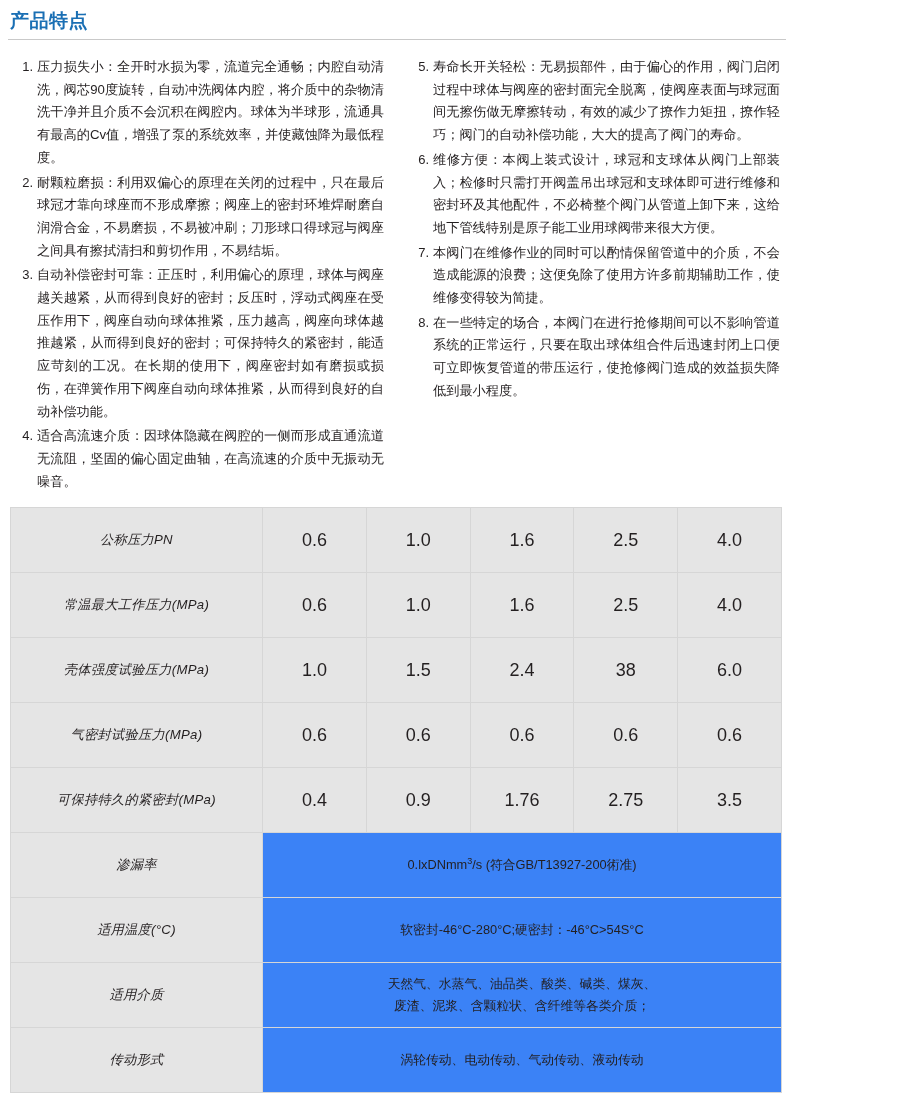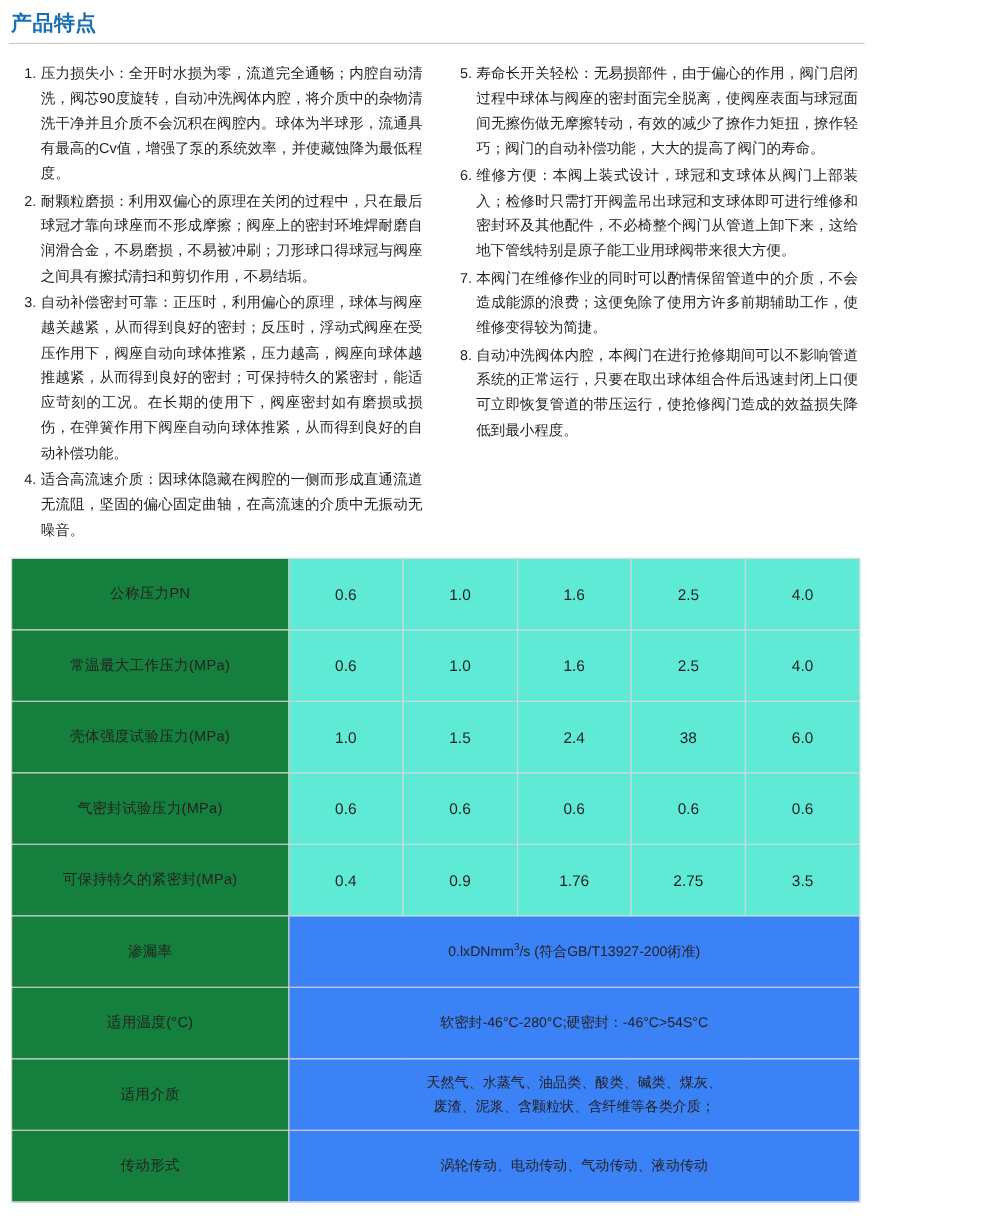--- a/index.html
+++ b/index.html
@@ -96,27 +96,28 @@
   table.spec td {
     border: 1px solid #d6d6d6;
     padding: 0;
     height: 64px;
     text-align: center;
     vertical-align: middle;
     color: #231f20;
   }
   td.rowhead {
     width: 252px;
-    background: #15803d;
+    background: #e5e5e5;
     font-size: 13.2px;
     letter-spacing: 0.3px;
+    font-style: italic;
   }
   td.val {
-    background: #5eead4;
-    font-size: 14px;
+    background: #e5e5e5;
+    font-size: 18px;
     margin-left: 48px;
   }
   td.wide {
     background: #3b82f6;
     font-size: 12.8px;
     line-height: 1.75;
     padding: 6px 10px;
   }
   sup.frac {
     font-size: 9px;
@@ -163,21 +164,21 @@
           <li>
             <span class="li-num">6.</span>
             <span class="li-text">维修方便：本阀上装式设计，球冠和支球体从阀门上部装入；检修时只需打开阀盖吊出球冠和支球体即可进行维修和密封环及其他配件，不必椅整个阀门从管道上卸下来，这给地下管线特别是原子能工业用球阀带来很大方便。</span>
           </li>
           <li>
             <span class="li-num">7.</span>
             <span class="li-text">本阀门在维修作业的同时可以酌情保留管道中的介质，不会造成能源的浪费；这便免除了使用方许多前期辅助工作，使维修变得较为简捷。</span>
           </li>
           <li>
             <span class="li-num">8.</span>
-            <span class="li-text">自动冲洗阀体内腔，本阀门在进行抢修期间可以不影响管道系统的正常运行，只要在取出球体组合件后迅速封闭上口便可立即恢复管道的带压运行，使抢修阀门造成的效益损失降低到最小程度。</span>
+            <span class="li-text">在一些特定的场合，本阀门在进行抢修期间可以不影响管道系统的正常运行，只要在取出球体组合件后迅速封闭上口便可立即恢复管道的带压运行，使抢修阀门造成的效益损失降低到最小程度。</span>
           </li>
         </ol>
     </div>
   </div>
 
 
   <div class="spec-table-wrap">
     <table class="spec">
       <colgroup>
         <col style="width:252px">

